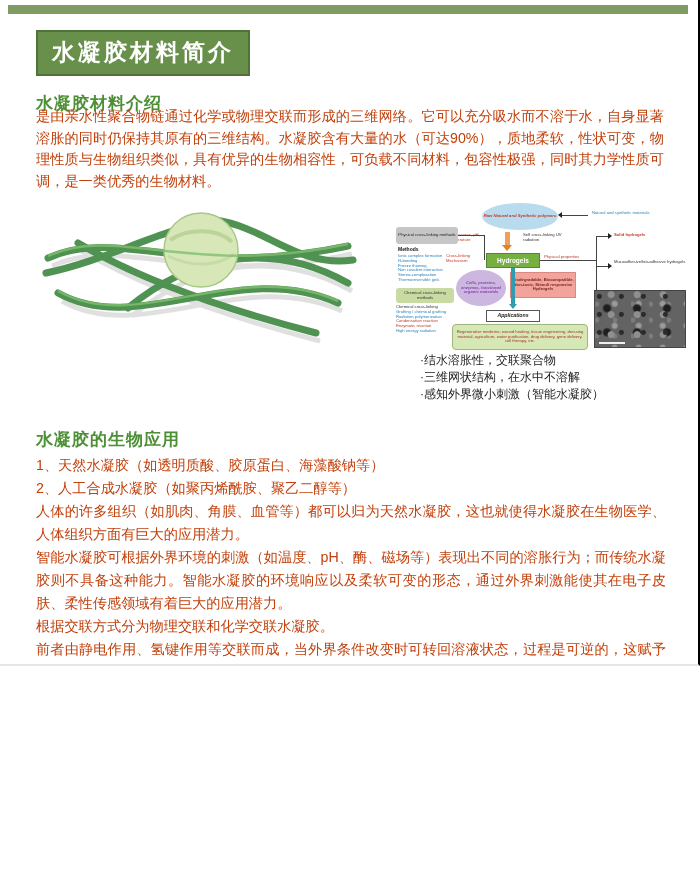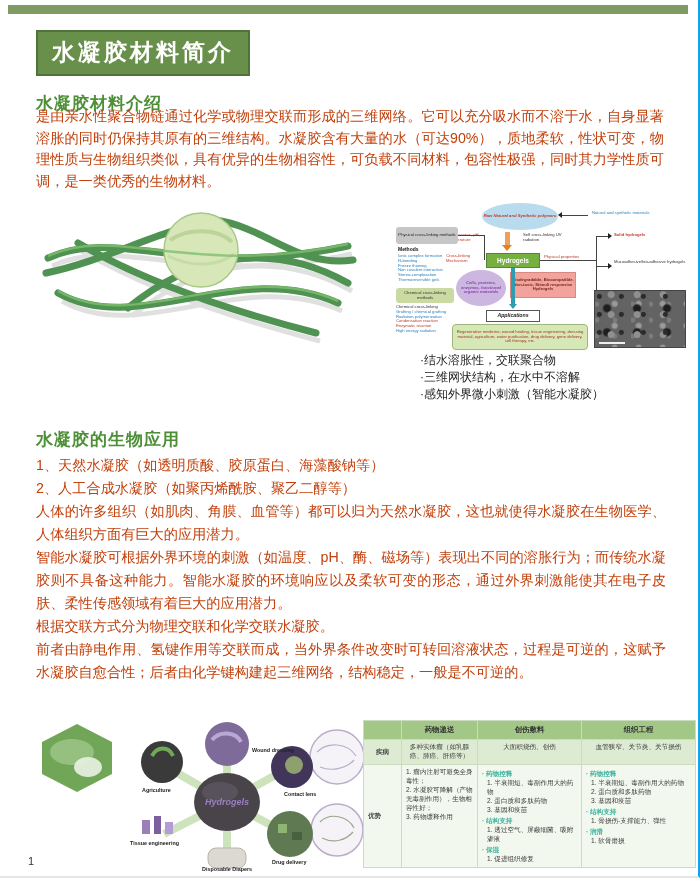--- a/index.html
+++ b/index.html
@@ -1,19 +1,19 @@
 <!DOCTYPE html>
 <html><head>
 <meta charset="utf-8">
 <style>
   * { margin:0; padding:0; box-sizing:border-box; }
   html,body { width:700px; background:#ffffff; }
   body { font-family:"Liberation Sans","DejaVu Sans",sans-serif; }
-  .page { position:relative; width:700px; height:878px; background:#fff;
-          border-right:2px solid #0ea5e9; border-bottom:2px solid #e6e6e6; overflow:hidden; }
+  .page { position:relative; width:700px; height:666px; background:#fff;
+          border-right:2px solid #000000; border-bottom:2px solid #e6e6e6; overflow:hidden; }
   .abs { position:absolute; }
 
   .top-bar { left:8px; right:10px; top:5px; height:9px; background:#7d9b62; }
 
   .doc-title { left:36px; top:30px; background:#68904a; border:2px solid #4f7338;
                color:#fff; font-size:23px; font-weight:bold; letter-spacing:3px;
                padding:5px 14px 6px 14px; }
 
   .sec-head { color:#4c8f35; font-size:17px; font-weight:bold; letter-spacing:1px; }
 

